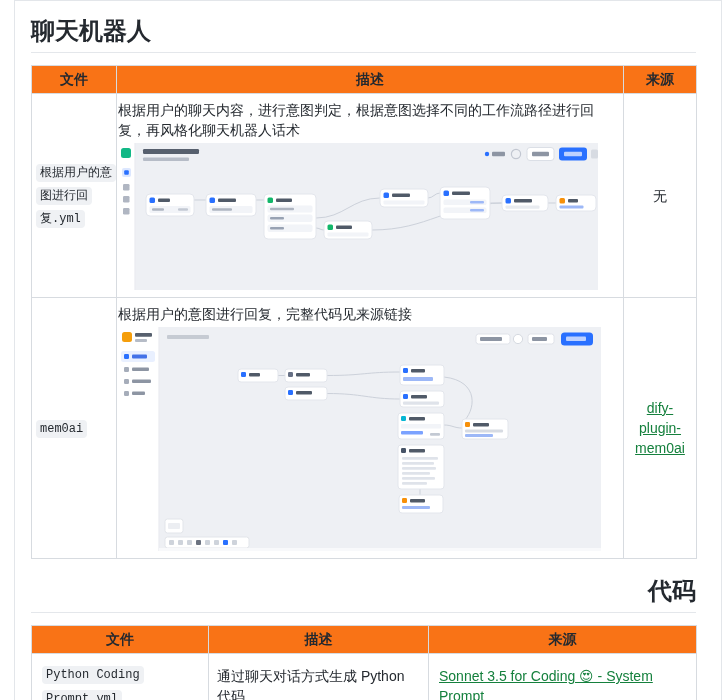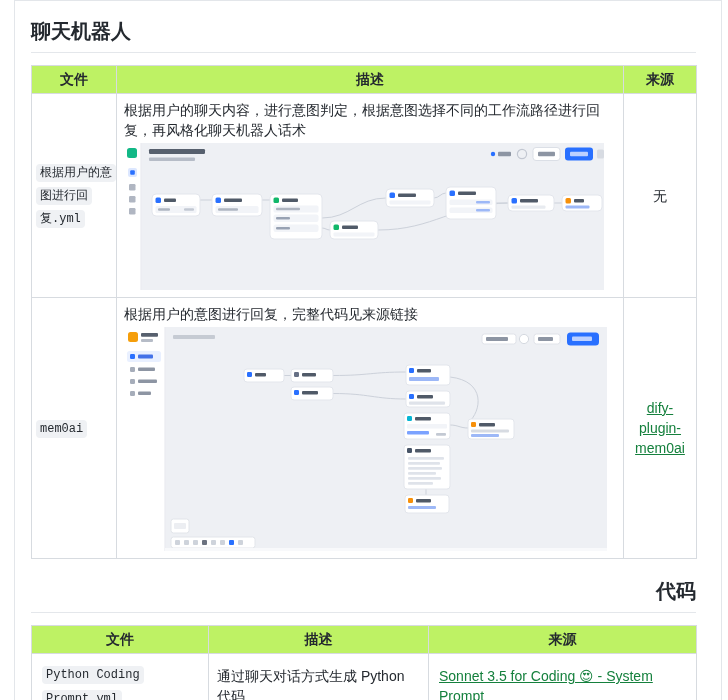--- a/index.html
+++ b/index.html
@@ -9,37 +9,37 @@
     color:#24292f;
   }
   .page{
     box-sizing:border-box;
     margin-left:14px;
     width:708px;height:700px;
     border:1px solid #e3e6ea;border-bottom:none;
     padding:16px 25px 0 16px;
   }
   h2.sec{
-    font-size:20px;font-weight:700;line-height:28px;
+    font-size:24px;font-weight:700;line-height:28px;
     margin:0 0 12px 0;padding-bottom:7px;
     border-bottom:1px solid #e4e7eb;
   }
   h2.sec.second{margin-top:18px;text-align:right;}
   table.doc{
     border-collapse:collapse;table-layout:fixed;width:665px;
     font-size:14px;color:#24292f;
   }
   table.doc th, table.doc td{border:1px solid #d7dbe0;}
   table.doc th{
     font-weight:700;text-align:center;vertical-align:middle;
-    padding:4px 6px;line-height:19px;font-size:14px;background:#bef264;
+    padding:4px 6px;line-height:19px;font-size:14px;background:#f97316;
   }
   td.c-file{text-align:left;vertical-align:middle;padding:6px 4px;line-height:21px;}
   td.c-file-left{text-align:left;vertical-align:middle;padding:8px 10px;line-height:22px;}
-  td.c-desc{text-align:left;vertical-align:top;padding:6px 8px 7px 7px;line-height:20px;}
+  td.c-desc{text-align:left;vertical-align:top;padding:6px 8px 7px 1px;line-height:20px;}
   td.c-desc-mid{text-align:left;vertical-align:middle;padding:6px 8px;line-height:20px;}
   td.c-src{text-align:center;vertical-align:middle;padding:6px 8px;line-height:20px;}
   td.c-src-left{text-align:left;vertical-align:middle;padding:6px 10px;line-height:20px;}
   code.chip{
     font-family:"Liberation Mono","DejaVu Sans Mono",monospace;
     font-size:12px;background:#eff1f4;color:#24292f;
     padding:2px 4px;border-radius:4px;
     -webkit-box-decoration-break:clone;box-decoration-break:clone;
   }
   a.lnk{color:#15803d;text-decoration:underline;cursor:pointer;}

